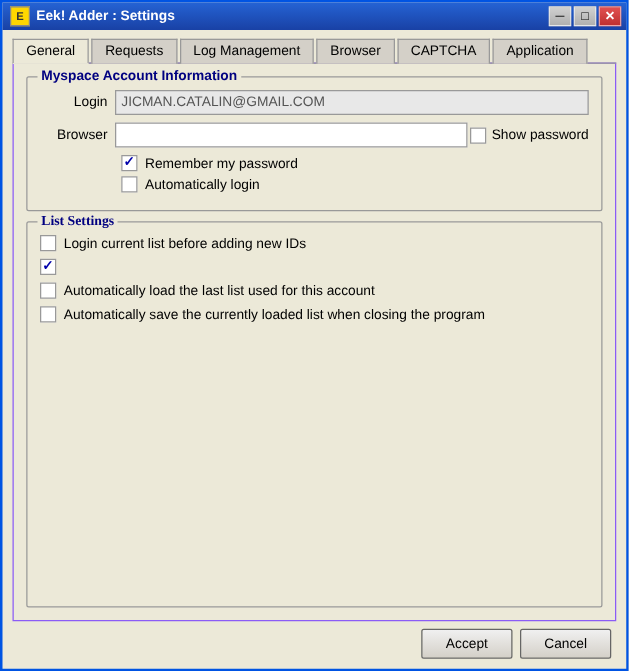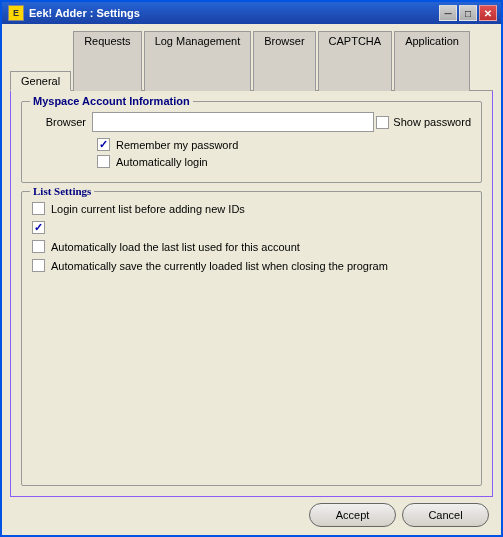--- a/index.html
+++ b/index.html
@@ -92,21 +92,20 @@
       font-size: 11px;
       color: #000;
       position: relative;
       top: 1px;
     }
     .tab.active {
       background: #ece9d8;
       border-bottom: 1px solid #ece9d8;
       font-weight: normal;
       z-index: 2;
-      margin-top: 40px;
     }
     .tab-content {
       border: 1px solid #8b5cf6;
       background: #ece9d8;
       flex: 1;
       padding: 10px;
       display: flex;
       flex-direction: column;
       gap: 8px;
       position: relative;
@@ -212,25 +211,25 @@
       margin-bottom: 6px;
     }
     .bottom-bar {
       display: flex;
       justify-content: flex-end;
       gap: 6px;
       padding: 6px 4px 0 4px;
       flex-shrink: 0;
     }
     .action-btn {
-      width: 87px;
+      width: 73px;
       height: 24px;
       background: linear-gradient(to bottom, #f0f0f0, #d4d0c8);
       border: 1px solid #666;
-      border-radius: 12px;
+      border-radius: 2px;
       cursor: pointer;
       font-size: 11px;
       color: #000;
       display: flex;
       align-items: center;
       justify-content: center;
     }
     .spacer {
       flex: 1;
     }
@@ -274,20 +273,24 @@
       <div class="tab">Browser</div>
       <div class="tab">CAPTCHA</div>
       <div class="tab">Application</div>
     </div>
 
     <div class="tab-content">
 
       <div class="section-group">
         <span class="section-label">Myspace Account Information</span>
 
+        <div class="form-row">
+          <span class="form-label">Login</span>
+          <input class="form-input" type="text" readonly="" style="color: rgb(85, 85, 85); background: rgb(232, 232, 232);" value="JICMAN.CATALIN@GMAIL.COM">
+        </div>
 
         <div class="form-row">
           <span class="form-label">Browser</span>
           <input class="form-input password-input" type="password" style="flex: 1 1 0%;">
           <div class="show-password-container">
             <div class="small-checkbox"></div>
             <span>Show password</span>
           </div>
         </div>
 

